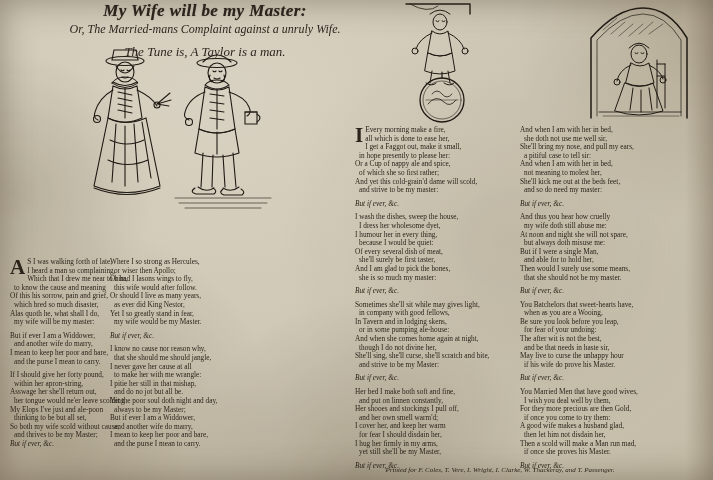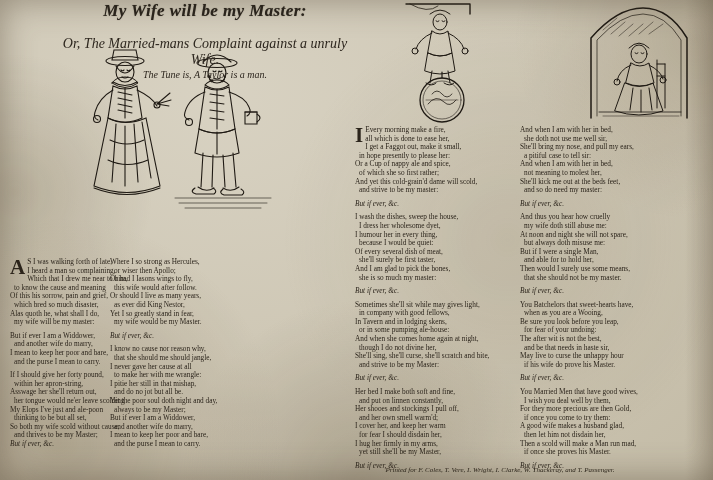--- a/index.html
+++ b/index.html
@@ -54,29 +54,29 @@
     font-family: "Liberation Serif", serif;
     font-size: 17px;
     font-weight: 700;
     font-style: italic;
     letter-spacing: 0.4px;
     color: #2a241c;
     line-height: 1.05;
     text-shadow: 0 0 1px rgba(40,32,22,0.5);
   }
   #subtitle {
-    font-size: 14px;
+    font-size: 12px;
     font-style: italic;
-    margin-top: 16px;
+    margin-top: 2px;
     color: #2d261e;
   }
   #tune-line {
-    font-size: 10px;
+    font-size: 13px;
     font-style: italic;
-    margin-top: 1px;
+    margin-top: 7px;
     color: #2d261e;
   }
 
   
   .cut {
     position: absolute;
     filter: contrast(1.05);
   }
   .cut svg { display: block; }
 

